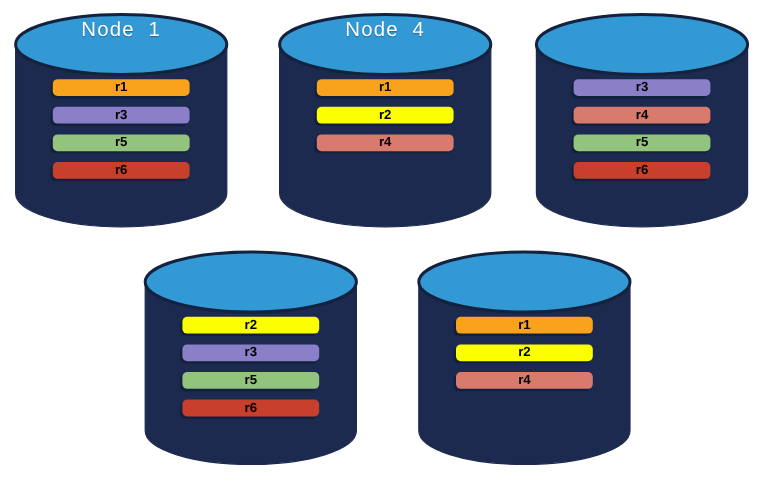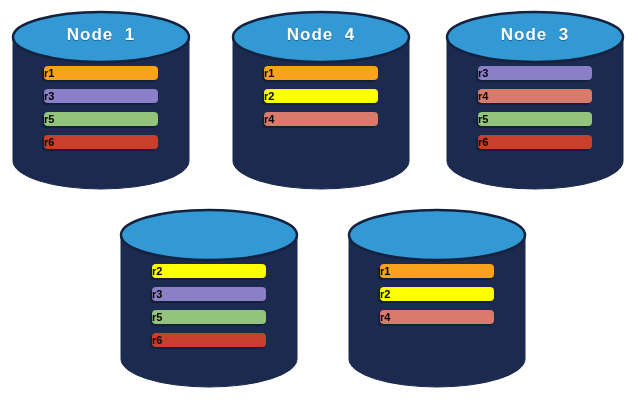--- a/index.html
+++ b/index.html
@@ -40,44 +40,45 @@
     stroke-width: 1;
   }
   .cyl-top {
     fill: var(--cyl-top, #3399D5);
     stroke: var(--cyl-outline, #13223E);
     stroke-width: 2.5;
   }
   .node-title {
     position: absolute;
     left: 0; right: 0;
-    top: 17px;
+    top: 7px;
     text-align: center;
     color: var(--node-label, #ffffff);
     font-size: 17px;
-    font-weight: bold;
+    font-weight: normal;
     letter-spacing: 1px;
     white-space: pre;
     text-shadow: 0 1px 1px rgba(0,0,0,0.35);
   }
   .bars {
     position: absolute;
     left: 50%;
     transform: translateX(-50%);
     top: 58px;
     width: 114px;
     display: flex;
     flex-direction: column;
     gap: 9px;
   }
   .bar {
     height: 14px;
     border-radius: 4px;
     display: flex;
     align-items: center;
+    justify-content: center;
     box-shadow: -2px 2px 0 rgba(10, 20, 40, 0.45);
   }
   .bar span {
     color: var(--replica-label, #000000);
     font-size: 11px;
     font-weight: bold;
     line-height: 14px;
   }
 </style>
 </head>
@@ -122,21 +123,20 @@
         <div class="bar" style="background: rgb(217, 123, 108);">
           <span>r4</span>
         </div>
       </div>
   </div>
     <div class="node node-3">
     <svg class="cyl" viewBox="0 0 182 184" aria-hidden="true">
       <path class="cyl-body" d="M3,29 V153 a88,28 0 0 0 176,0 V29 Z"></path>
       <ellipse class="cyl-top" cx="91" cy="29" rx="88" ry="25"></ellipse>
     </svg>
-    <div class="node-title">Node  3</div>
     <div class="bars">
         <div class="bar" style="background: rgb(139, 127, 199);">
           <span>r3</span>
         </div>
         <div class="bar" style="background: rgb(217, 123, 108);">
           <span>r4</span>
         </div>
         <div class="bar" style="background: rgb(147, 196, 125);">
           <span>r5</span>
         </div>

